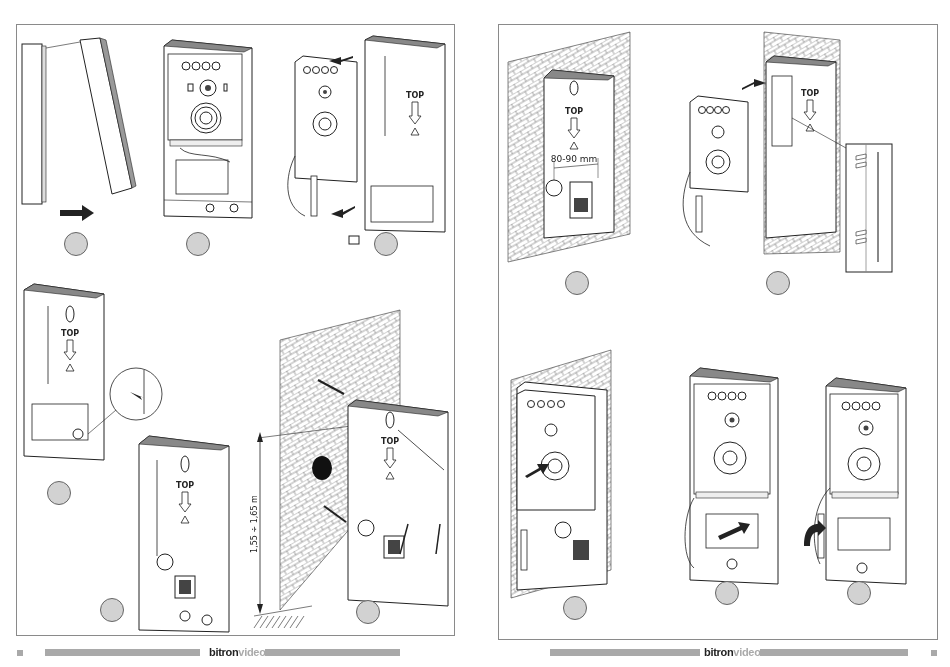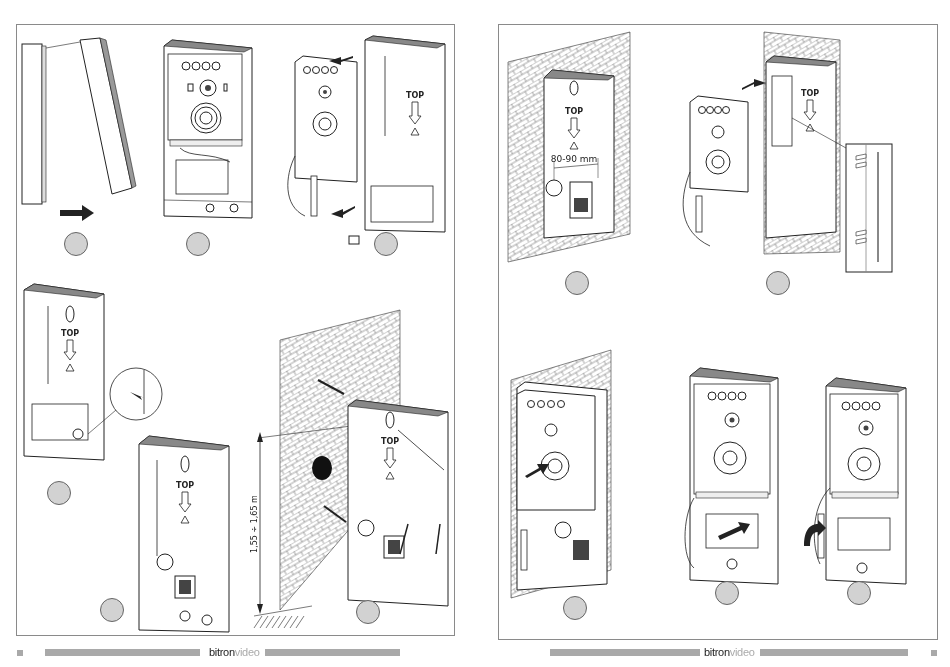--- a/index.html
+++ b/index.html
@@ -8,22 +8,22 @@
   .page.left { left:0; width:475px; }
   .page.right { left:475px; width:475px; }
   .frame { position:absolute; border:1px solid #8a8a8a; background:#fff; }
   .left .frame { left:16px; top:24px; width:437px; height:610px; }
   .right .frame { left:23px; top:24px; width:438px; height:614px; }
   .step { position:absolute; width:22px; height:22px; border-radius:50%; background:#d2d2d2; border:1px solid #666; }
   .footer { position:absolute; top:649px; height:8px; }
   .bar { position:absolute; height:7px; background:#a9a9a9; }
   .sq { position:absolute; width:6px; height:6px; background:#a9a9a9; }
   .brand { position:absolute; font-size:11px; line-height:11px; top:-2px; white-space:nowrap; letter-spacing:-0.3px; }
-  .brand .b1 { font-weight:normal; color:#222; }
-  .brand .b2 { color:#aaa; }
+  .brand .b1 { font-weight:bold; color:#222; }
+  .brand .b2 { color:#aaa;font-weight:bold; }
   svg.ill { position:absolute; overflow:visible; }
   .lbl { font-family:"DejaVu Sans", sans-serif; fill:#222; }
 </style>
 </head>
 <body>
 
 <div class="page left">
   <div class="frame"></div>
 
   <svg class="ill" style="left:20px;top:38px" width="120" height="180" viewBox="0 0 120 180">

